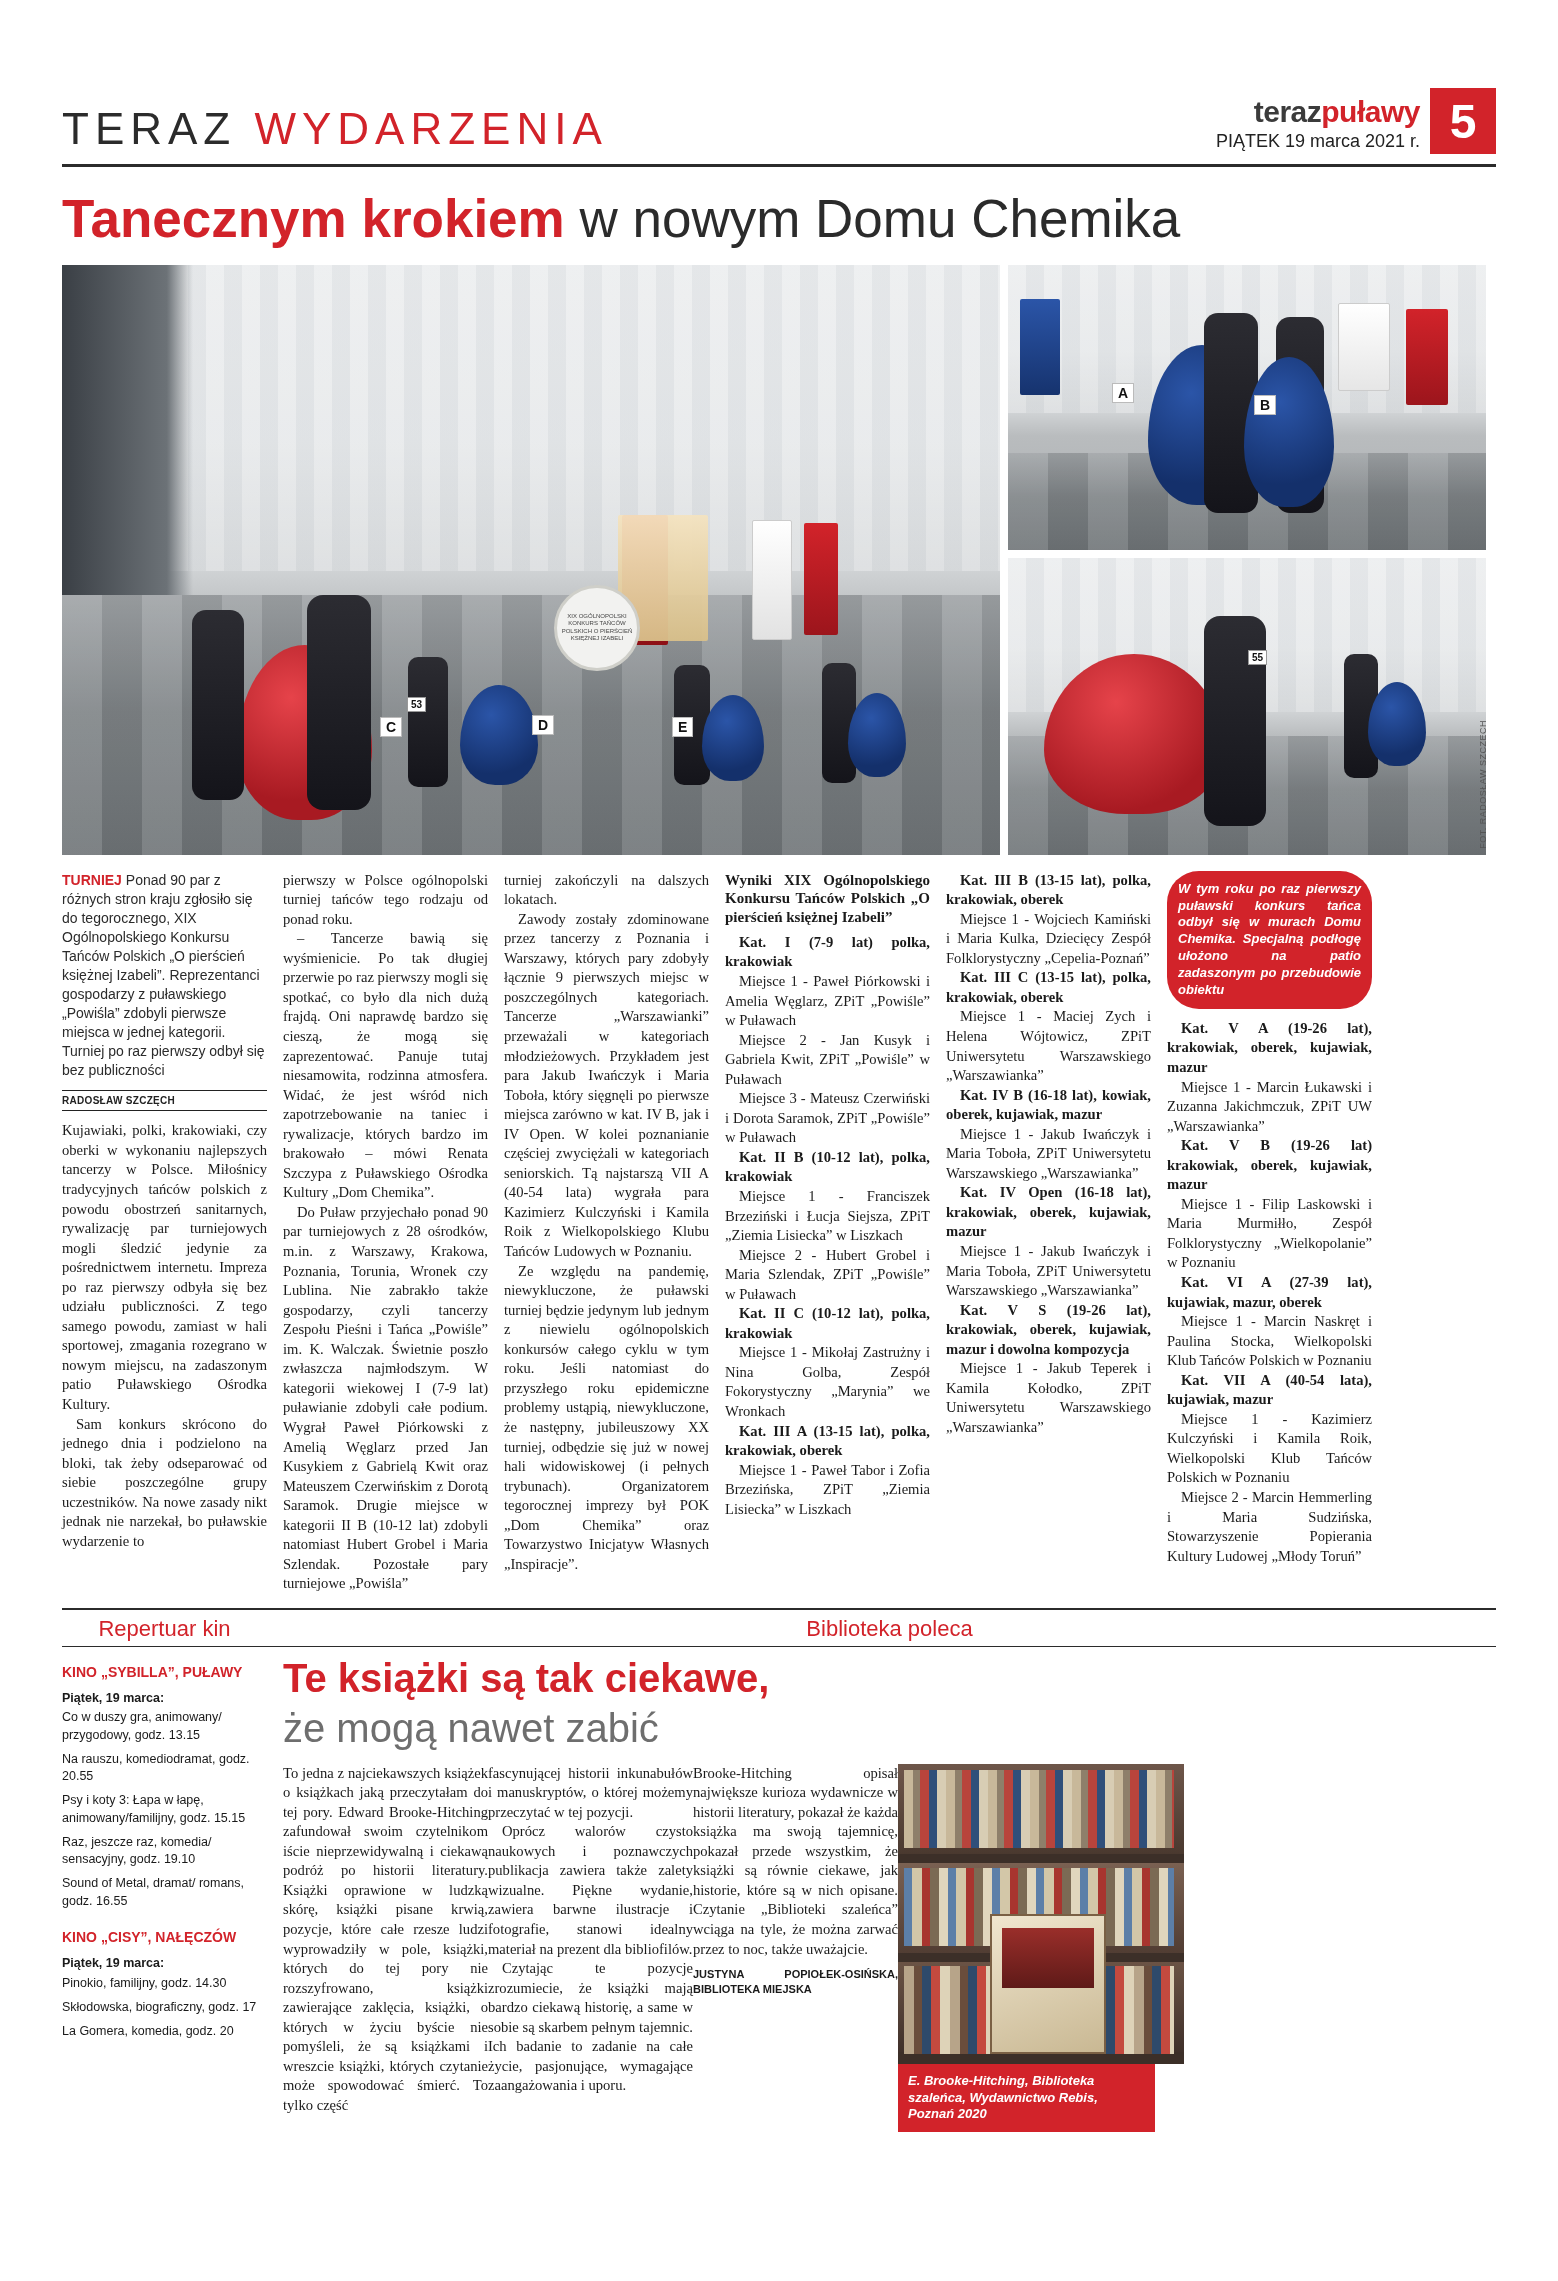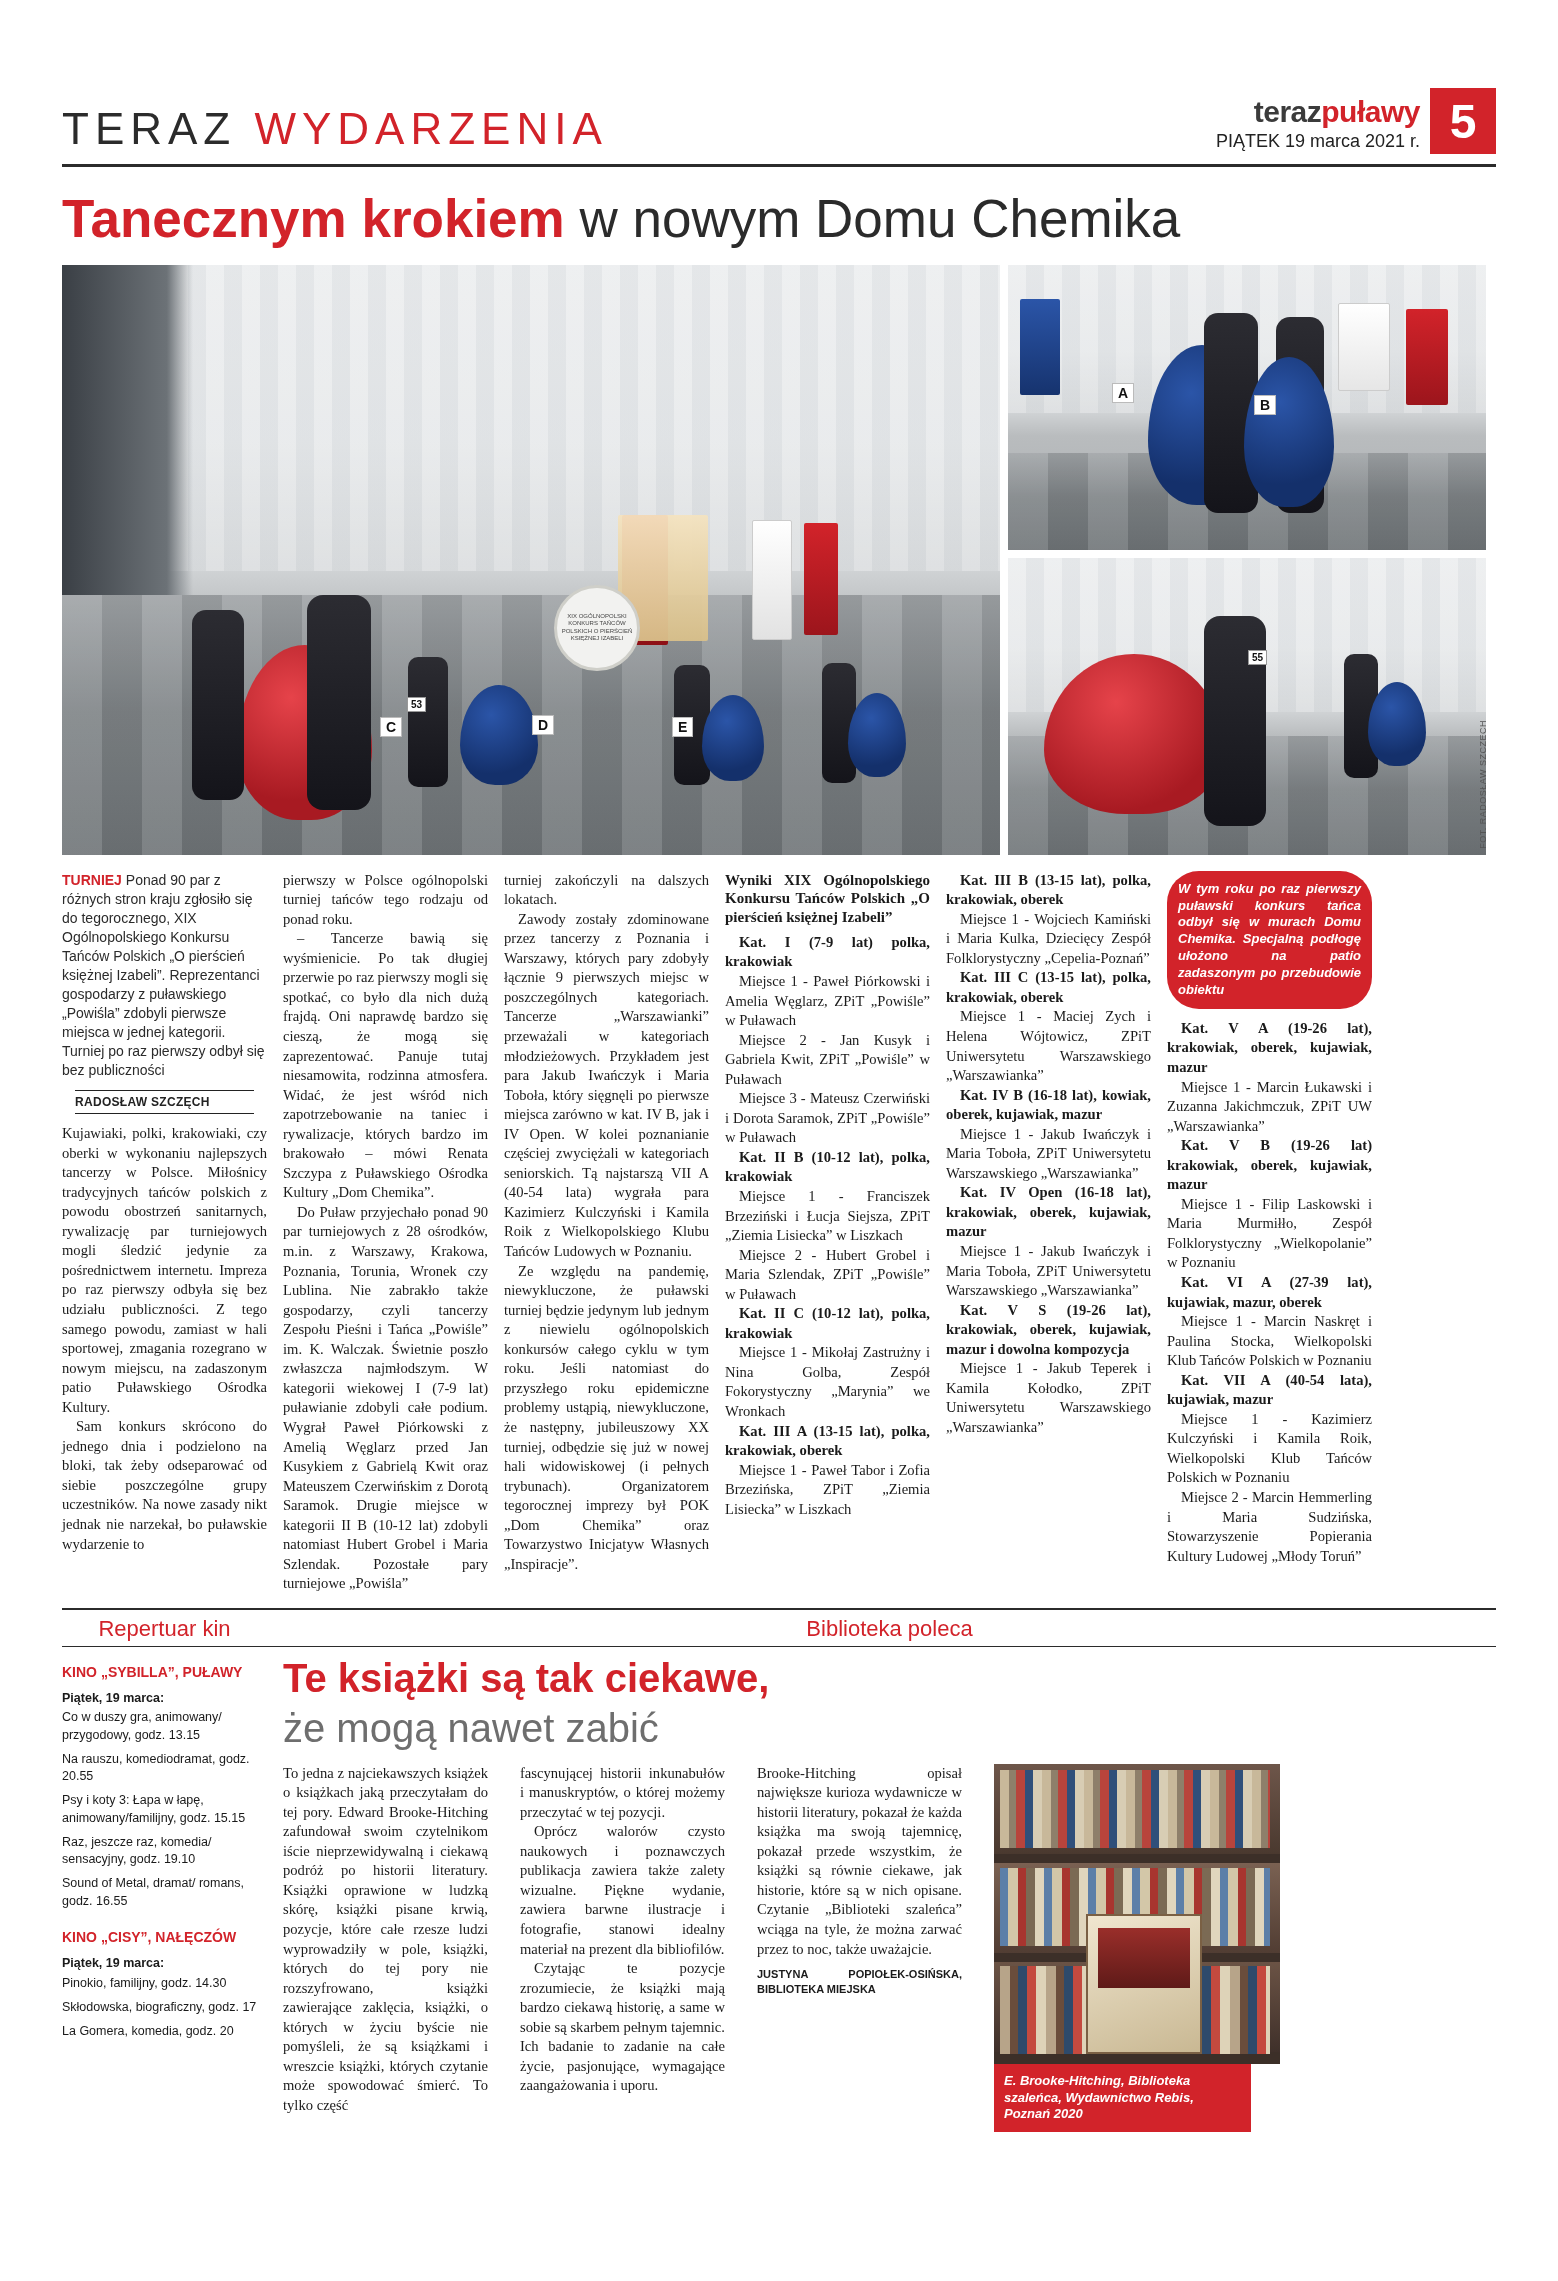--- a/index.html
+++ b/index.html
@@ -89,22 +89,22 @@
     writing-mode: vertical-rl; transform: rotate(180deg);
     font-family:"Liberation Sans", sans-serif; font-size:9px; color:#555; letter-spacing:.5px;
   }
 
   
   .article { margin-top:16px; display:flex; gap:16px; }
   .col { width: 205px; font-size:14.6px; line-height:1.34; text-align:justify; }
   .col p { margin:0 0 0 0; text-indent: 14px; }
   .col p.first { text-indent:0; }
   .lead-label { font-family:"Liberation Sans", sans-serif; font-weight:700; color:#d2232a; font-size:14px; }
-  .byline { font-family:"Liberation Sans", sans-serif; font-weight:700; font-size:12px; color:#222;
-            border-top:1px solid #222; border-bottom:1px solid #222; padding:3px 0; margin:10px 13px 10px; letter-spacing:.3px; }
+  .byline { font-family:"Liberation Sans", sans-serif; font-weight:700; font-size:10px; color:#222;
+            border-top:1px solid #222; border-bottom:1px solid #222; padding:3px 0; margin:10px 0 10px; letter-spacing:.3px; }
   .results-head { font-family:"Liberation Serif", serif; font-weight:700; font-size:15px; line-height:1.25; margin-bottom:6px; }
   .cat { font-weight:700; }
   .place { text-indent:14px; }
   .redbox {
     background:#d2232a; color:#fff; font-family:"Liberation Sans", sans-serif;
     font-style:italic; font-weight:700; font-size:13px; line-height:1.3; padding:10px 11px;border-radius:32px;
   }
 
   
   .sec-rule { border-top:2px solid #2b2b2b; margin-top:14px; }
@@ -116,21 +116,21 @@
 
   .bottom { display:flex; gap:16px; margin-top:10px; }
   .kino-col { width:205px; font-family:"Liberation Sans", sans-serif; font-size:12.5px; line-height:1.38; }
   .kino-name { color:#d2232a; font-weight:700; font-size:14px; margin:6px 0 8px; }
   .kino-day { font-weight:700; margin:0 0 2px; }
   .kino-item { margin:0 0 7px; }
 
   .biblio { flex:1; }
   .biblio-h1 { font-family:"Liberation Sans", sans-serif; font-weight:700; font-size:40px; color:#d2232a; line-height:1.06; }
   .biblio-h2 { font-family:"Liberation Sans", sans-serif; font-weight:400; font-size:40px; color:#6e6e6e; line-height:1.06; margin-top:8px; }
-  .biblio-body { display:flex; gap:32px; margin-top:14px; }
+  .biblio-body { display:flex; gap:0; margin-top:14px; }
   .bcol { width:205px; font-size:14.6px; line-height:1.34; text-align:justify; }
   .bcol p { margin:0; text-indent:14px; }
   .bcol p.first { text-indent:0; }
   .sig { font-family:"Liberation Sans", sans-serif; font-weight:700; font-size:11px; margin-top:8px; }
   .bookshelf { width:257px; position:relative; }
   .shelf-img { width:286px; height:300px; position:relative; overflow:hidden; background:#3c2f28; }
   .shelf-row { position:absolute; left:0; width:100%; height:30%; }
   .caption-red {
     background:#d2232a; color:#fff; font-family:"Liberation Sans", sans-serif;
     font-weight:700; font-style:italic; font-size:13px; line-height:1.3; padding:9px 10px; margin-top:0;

